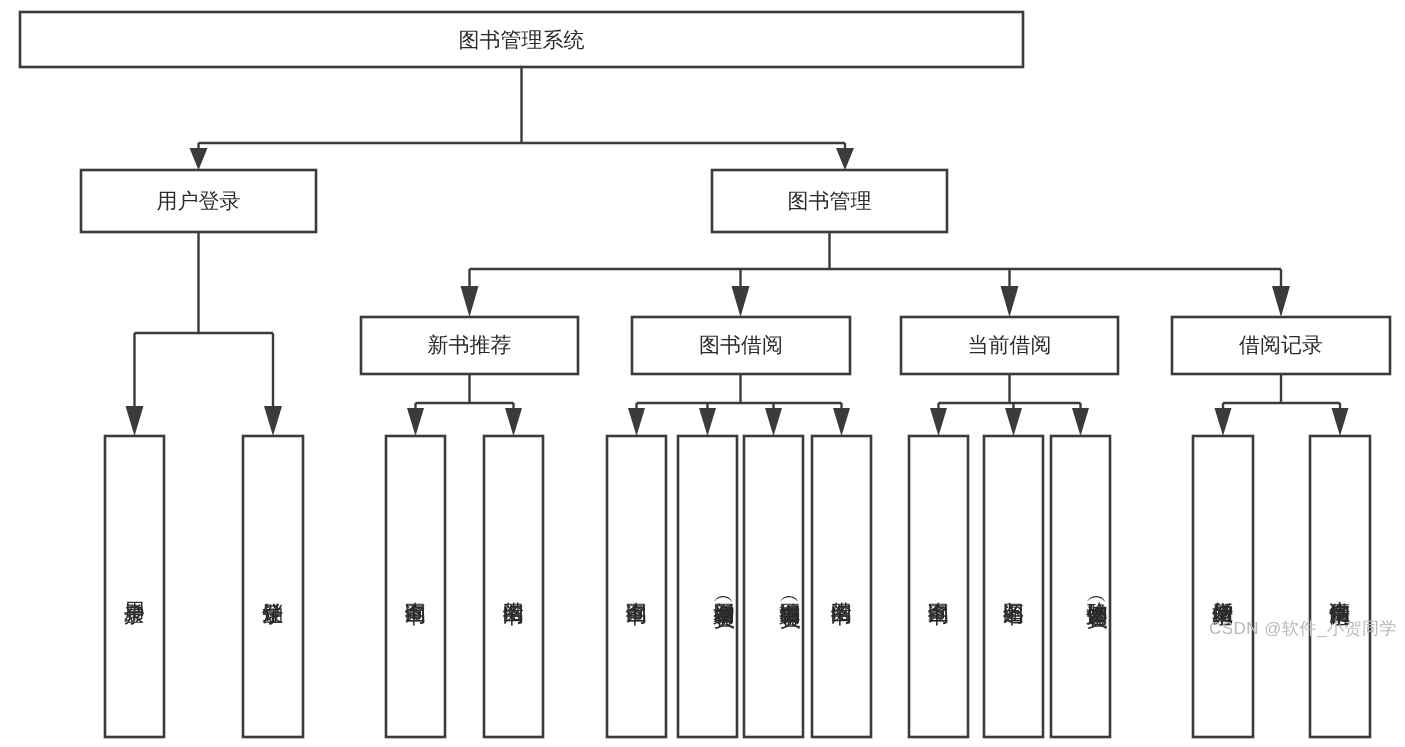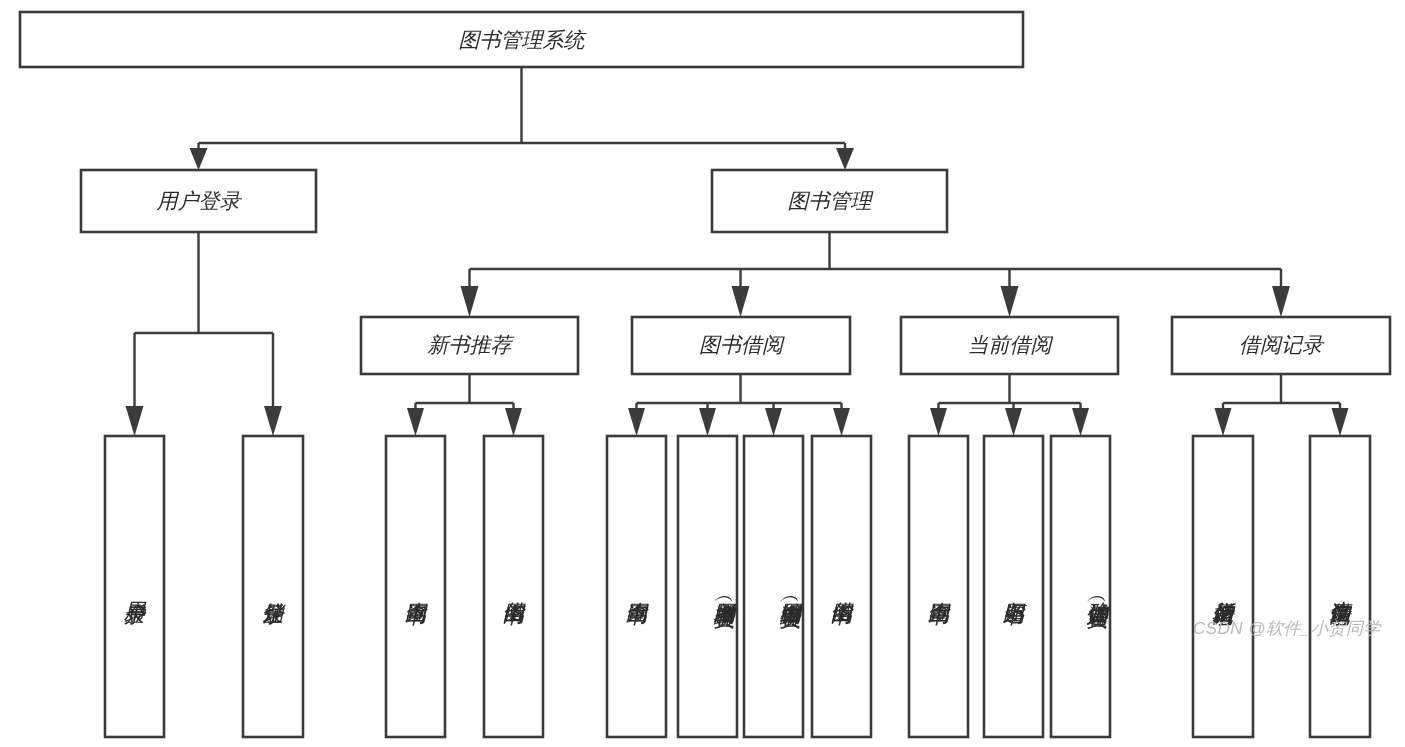--- a/index.html
+++ b/index.html
@@ -10,21 +10,20 @@
   body {
     width: 1405px;
     height: 747px;
     font-family: "Liberation Sans", "DejaVu Sans", sans-serif;
     overflow: hidden;
   }
   #diagram-root {
     position: relative;
     width: 1405px;
     height: 644px;
-    font-style: italic;
   }
   svg.diagram-canvas {
     position: absolute;
     left: 0;
     top: 0;
     width: 1405px;
     height: 747px;
     display: block;
   }
   .node-box {
@@ -60,21 +59,21 @@
     display: flex;
     align-items: center;
     justify-content: center;
     text-align: center;
     box-sizing: border-box;
     pointer-events: none;
     white-space: normal;
   }
   .watermark {
     position: absolute;
-    right: 24px;
+    right: 8px;
     bottom: 4px;
     font-family: "Liberation Sans", "DejaVu Sans", sans-serif;
     font-size: 17px;
     color: #b9b9b9;
     white-space: nowrap;
     letter-spacing: 0.5px;
   }
 </style>
 </head>
 <body>

